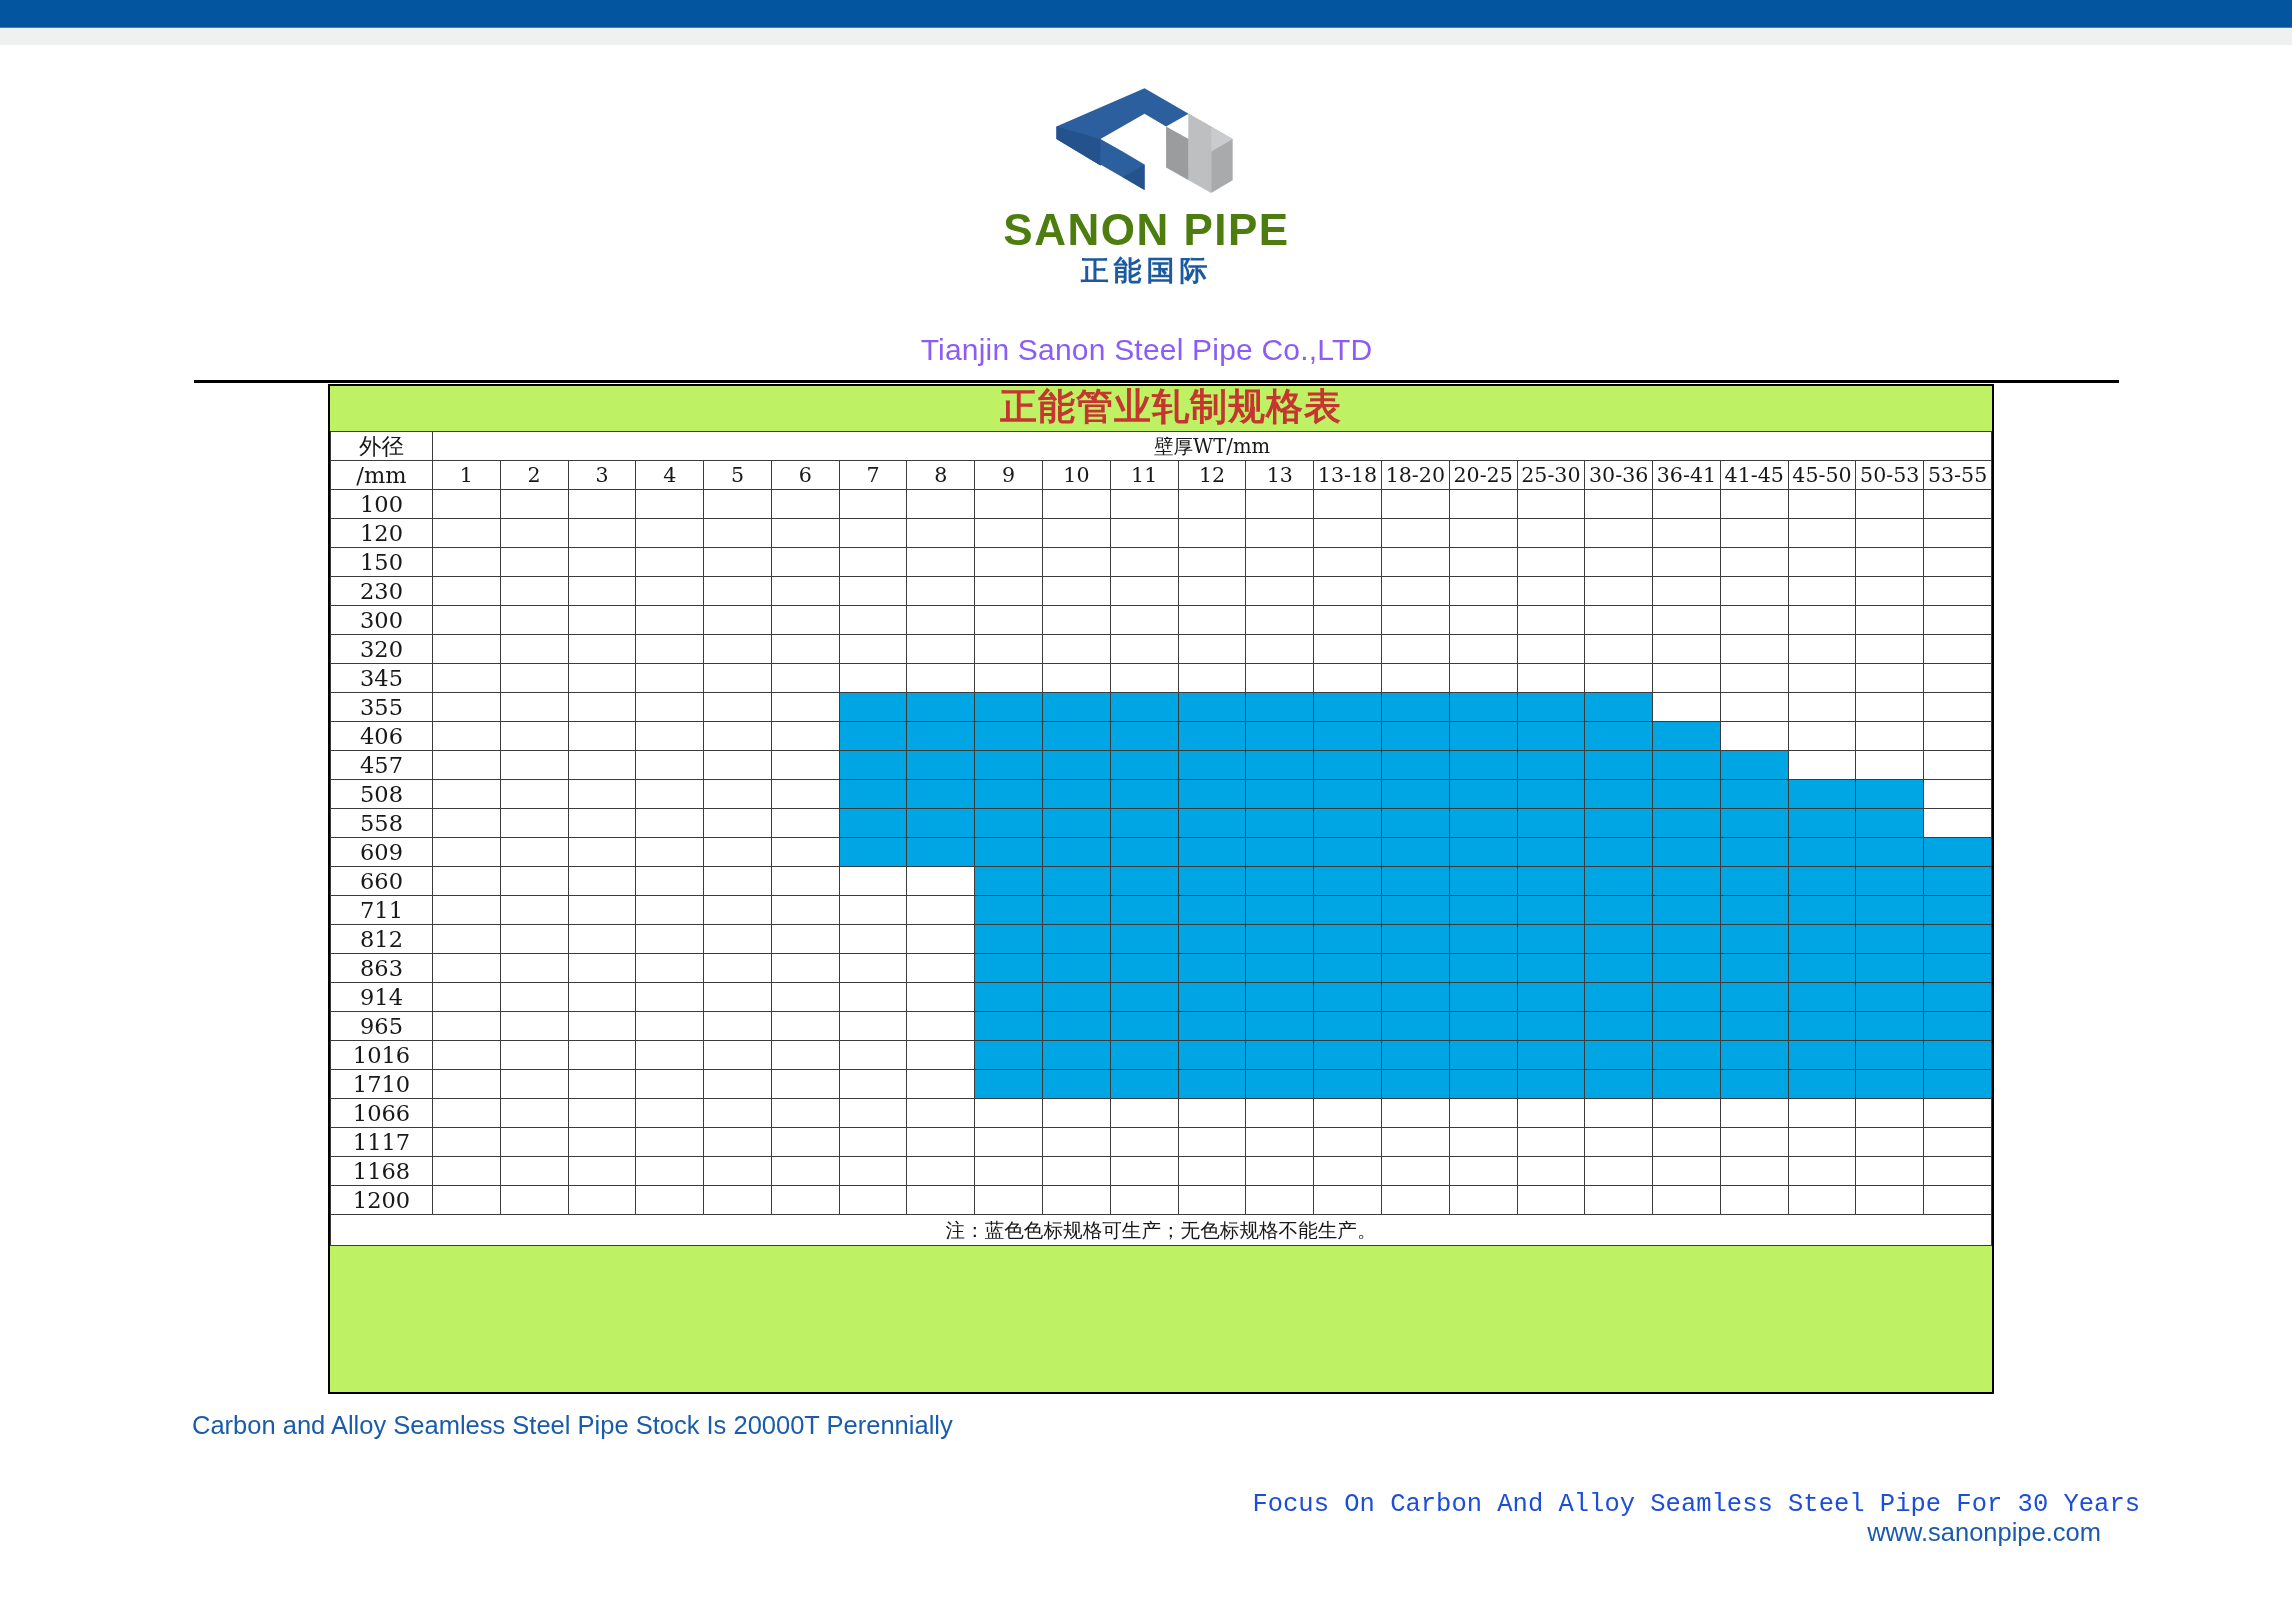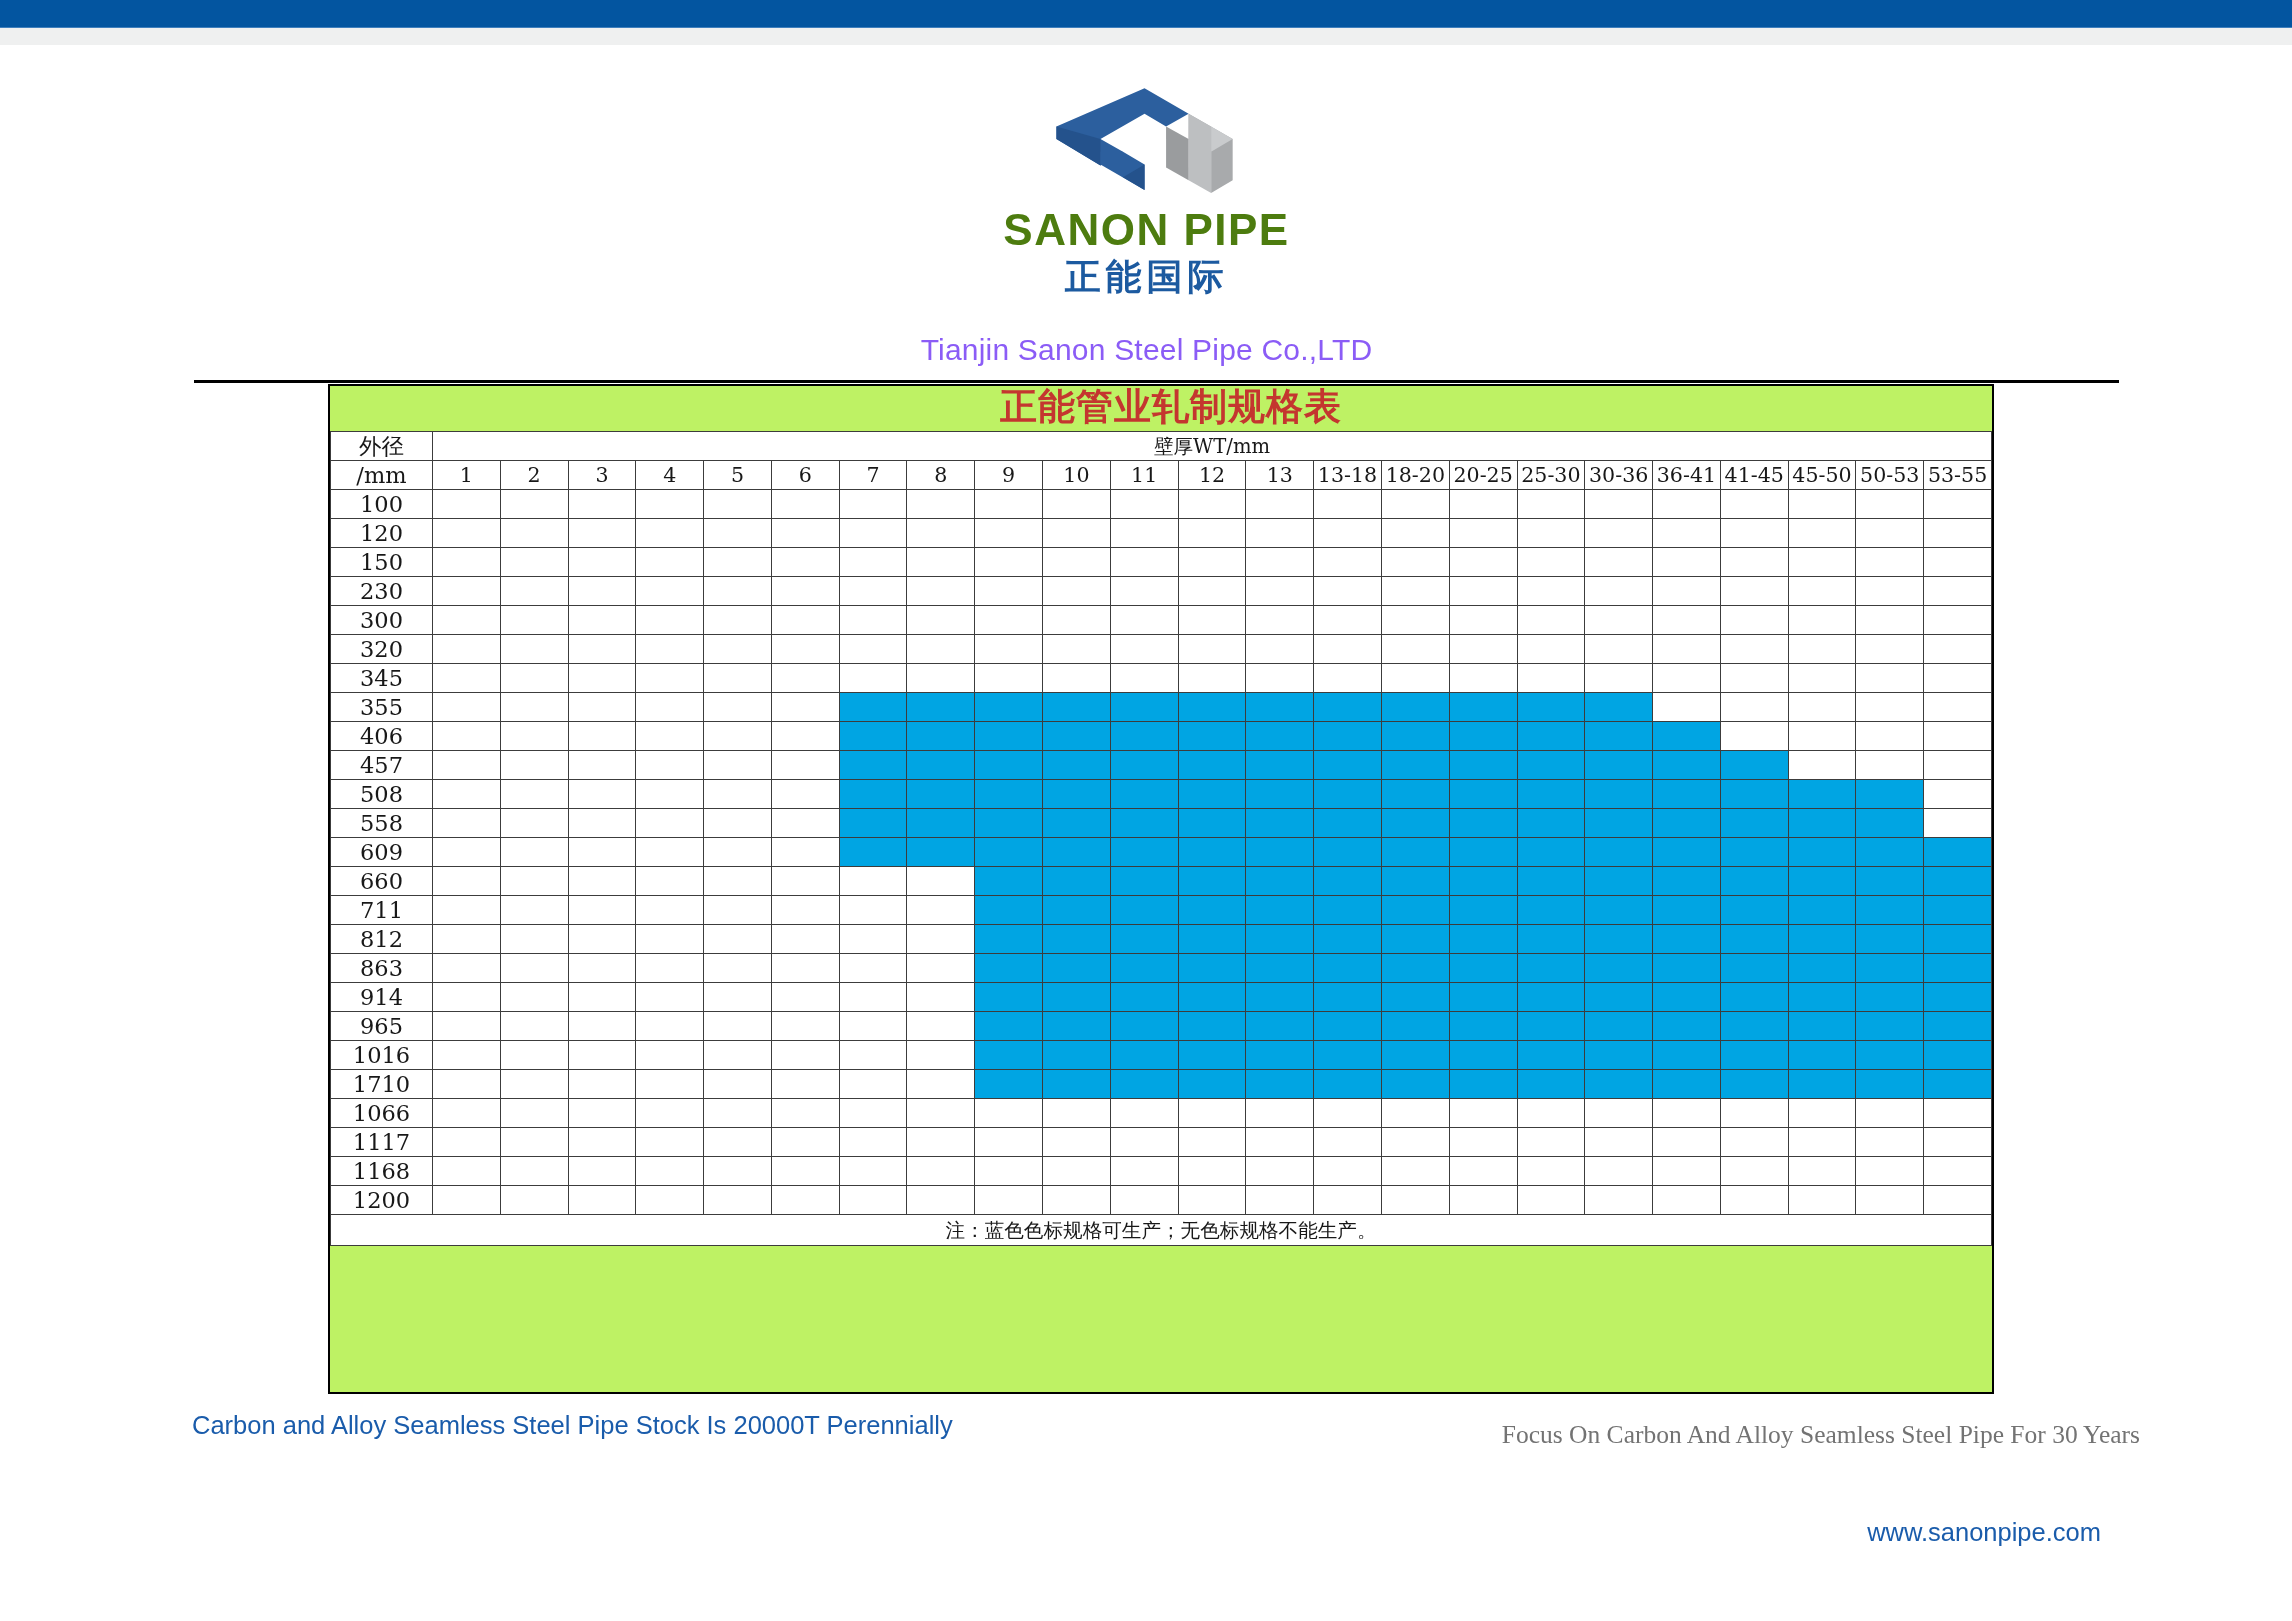--- a/index.html
+++ b/index.html
@@ -37,23 +37,23 @@
     margin-top:5.9px;
     font-family:"Liberation Sans", sans-serif;
     font-weight:bold;
     font-size:44px;
     letter-spacing:1.5px;
     color:#4d7c0f;
     line-height:1;
   }
   .logo-cn {
     margin-top:6.9px;
-    font-family:Liberation Sans, sans-serif;
+    font-family:Liberation Mono, monospace;
     font-weight:bold;
-    font-size:36px;
+    font-size:28px;
     letter-spacing:4.9px;
     color:#1c5aa0;
     line-height:1;
   }
 
   
   .company-line {
     position:absolute; left:0; top:333px; width:2293px;
     text-align:center;
     font-family:"Liberation Sans", sans-serif;
@@ -120,23 +120,23 @@
     border-left:none; border-right:none; border-bottom:none;
   }
 
   
   .foot-left {
     position:absolute; left:192px; top:1411px;
     font-family:"Liberation Sans", sans-serif;
     font-size:25.5px; color:#1a5cab;
   }
   .foot-right {
-    position:absolute; right:153px; top:1420px;
-    font-family:Liberation Serif, serif;
-    font-size:25.5px; color:#737373;
+    position:absolute; right:153px; top:1490px;
+    font-family:Liberation Mono, monospace;
+    font-size:25.5px; color:#1d4ed8;
   }
   .foot-url {
     position:absolute; right:192px; top:1518px;
     font-family:"Liberation Sans", sans-serif;
     font-size:25.5px; color:#1a5cab;
   }
 </style>
 </head>
 <body>
 

